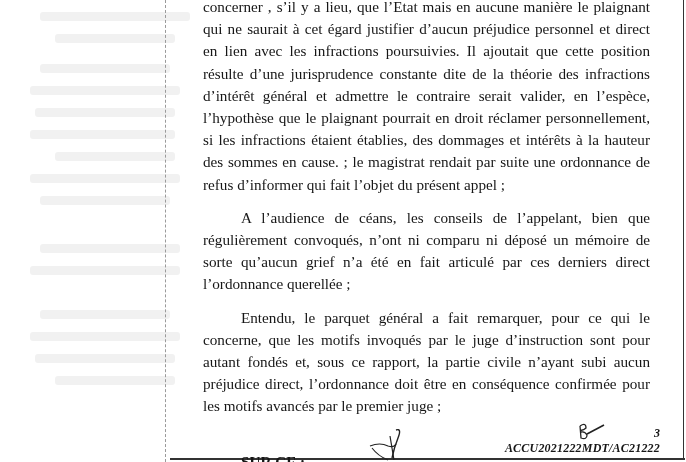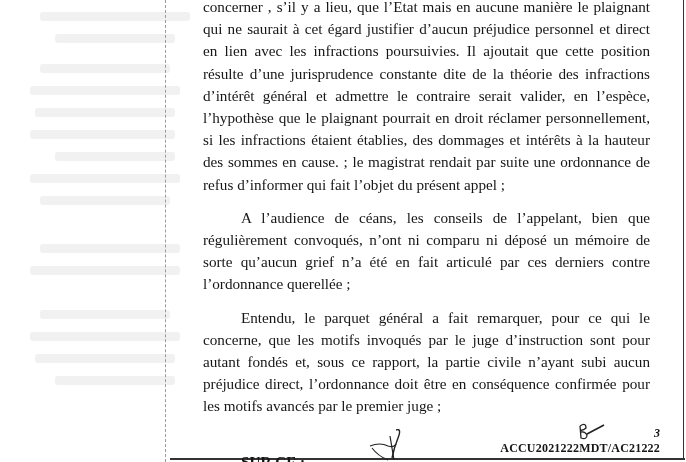--- a/index.html
+++ b/index.html
@@ -41,21 +41,21 @@
     .gap-big { height: 22px; }
     .heading {
       font-weight: bold; padding-left: 38px; margin: 0;
     }
     .footer-page {
       position: absolute; right: 26px; top: 426px;
       font-size: 12px; font-style: italic; font-weight: bold;
     }
     .footer-ref {
       position: absolute; right: 26px; top: 441px;
-      font-size: 12px; font-weight: bold; letter-spacing: .2px; text-align: center;
+      font-size: 12px; font-style: italic; font-weight: bold; letter-spacing: .2px; text-align: center;
     }
     .sig { position: absolute; }
   </style>
 </head>
 <body>
 
 <div class="bleed">
   <div class="bleed-line" style="top:12px;width:150px;left:40px"></div>
   <div class="bleed-line" style="top:34px;width:120px;left:55px"></div>
   <div class="bleed-line" style="top:64px;width:130px;left:40px"></div>
@@ -73,21 +73,21 @@
   <div class="bleed-line" style="top:376px;width:120px;left:55px"></div>
 </div>
 
 <div class="margin-rule"></div>
 <div class="right-rule"></div>
 <div class="bottom-rule"></div>
 
 <div class="text-block">
   <p>concerner , s’il y a lieu, que l’Etat mais en aucune manière le plaignant qui ne saurait à cet égard justifier d’aucun préjudice personnel et direct en lien avec les infractions poursuivies. Il ajoutait que cette position résulte d’une jurisprudence constante dite de la théorie des infractions d’intérêt général et admettre le contraire serait valider, en l’espèce, l’hypothèse que le plaignant pourrait en droit réclamer personnellement, si les infractions étaient établies, des dommages et intérêts à la hauteur des sommes en cause. ; le magistrat rendait par suite une ordonnance de refus d’informer qui fait l’objet du présent appel ;</p>
   <div class="gap"></div>
-  <p class="indent">A l’audience de céans, les conseils de l’appelant, bien que régulièrement convoqués,  n’ont  ni comparu ni déposé un mémoire de sorte qu’aucun grief n’a été en fait articulé par ces derniers contre l’ordonnance querellée ;</p>
+  <p class="indent">A l’audience de céans, les conseils de l’appelant, bien que régulièrement convoqués,  n’ont  ni comparu ni déposé un mémoire de sorte qu’aucun grief n’a été en fait articulé par ces derniers direct l’ordonnance querellée ;</p>
   <div class="gap"></div>
   <p class="indent">Entendu, le parquet général a fait remarquer, pour ce qui le concerne, que les motifs invoqués par le juge d’instruction sont pour autant fondés et, sous ce rapport, la partie civile n’ayant subi aucun préjudice direct, l’ordonnance doit être en conséquence confirmée pour les motifs avancés par le premier juge ;</p>
   <div class="gap-big"></div>
   <div class="gap"></div>
   <p class="heading">SUR CE ;</p>
 
 </div>
 
 <svg class="sig" style="left:366px;top:428px" width="48" height="34" viewBox="0 0 48 34">
   <path d="M4 18 Q14 14 22 18 Q28 20 30 16" fill="none" stroke="#222" stroke-width="1.2"></path>

